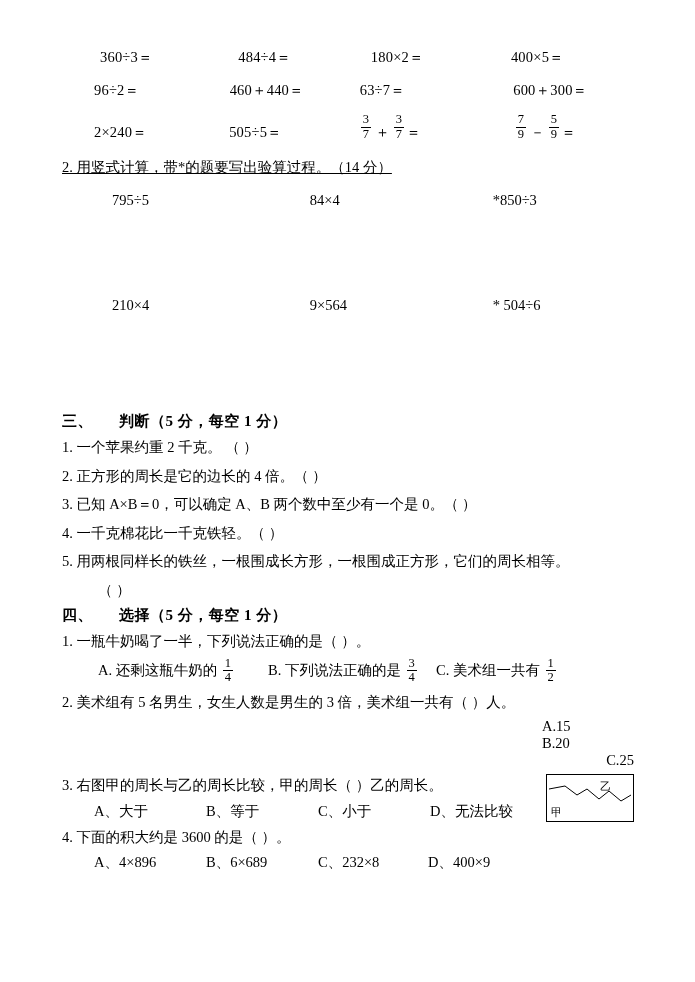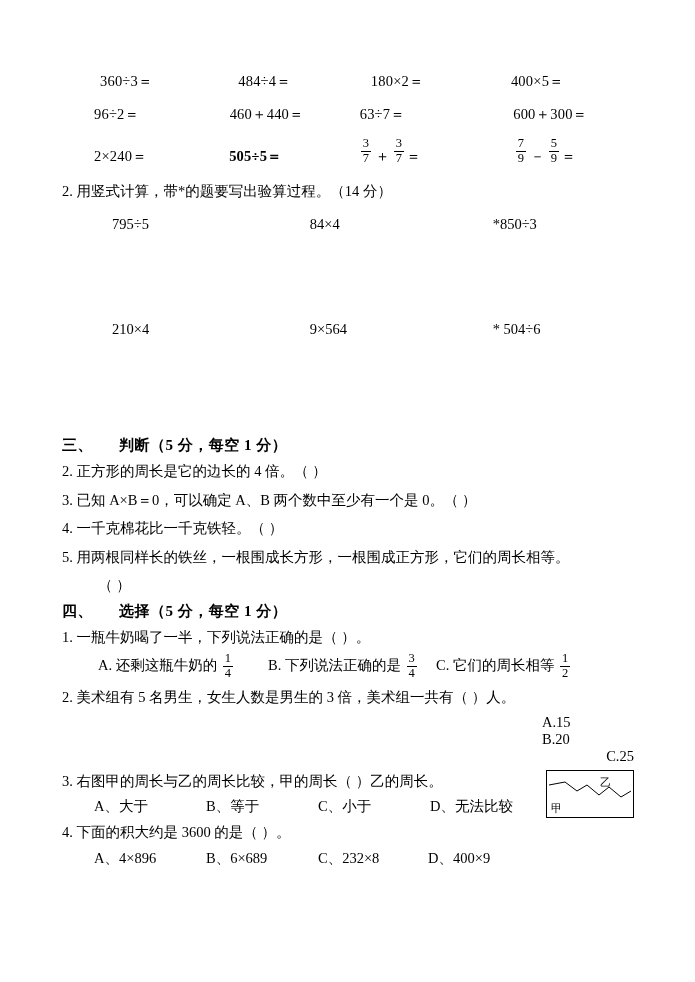--- a/index.html
+++ b/index.html
@@ -18,21 +18,21 @@
   .page {
     position: relative;
     width: 695px;
     height: 982px;
     padding: 0;
     box-sizing: border-box;
   }
   .content {
     position: absolute;
     left: 62px;
-    top: 72px;
+    top: 48px;
     width: 572px;
   }
   
   .calc-row {
     display: flex;
     align-items: flex-end;
     margin-bottom: 14px;
     font-size: 14.5px;
     letter-spacing: 0.2px;
   }
@@ -45,21 +45,21 @@
   .r1 .c2 { width: 140px; }
   .r1 .c3 { width: 148px; }
   .r1 .c4 { width: 130px; }
 
   .r2 .c1 { width: 146px; padding-left: 32px; }
   .r2 .c2 { width: 140px; }
   .r2 .c3 { width: 148px; }
   .r2 .c4 { width: 130px; padding-left: 16px; }
 
   .r3 .c1 { width: 146px; padding-left: 32px; }
-  .r3 .c2 { width: 140px; font-weight: bold; }
+  .r3 .c2 { width: 140px; }
   .r3 .c3 { width: 148px; }
   .r3 .c4 { width: 130px; padding-left: 18px; }
 
   .frac {
     display: inline-flex;
     flex-direction: column;
     align-items: center;
     vertical-align: middle;
     font-size: 12.5px;
     line-height: 1.08;
@@ -74,20 +74,21 @@
   .frac .den {
     padding: 0 2px;
   }
   .op { padding: 0 2px; }
 
   
   .q-line {
     font-size: 14.5px;
     line-height: 1.55;
     margin-top: 10px;
+    text-decoration: underline;
   }
   .vertical-problems {
     display: flex;
     margin-top: 14px;
     font-size: 14.5px;
     gap: 32px;
   }
   .vertical-problems .vp {
     white-space: nowrap;
   }
@@ -228,20 +229,21 @@
       <div class="vp vp2">9×564</div>
       <div class="vp vp3">*  504÷6</div>
     </div>
 
     <div class="spacer-2"></div>
 
     <div class="section-title">
       <span class="cn-num">三、</span><span>判断（5 分，每空 1 分）</span>
     </div>
 
+    <div class="tf-item">1. 一个苹果约重 2 千克。    （        ）</div>
     <div class="tf-item">2. 正方形的周长是它的边长的 4 倍。（      ）</div>
     <div class="tf-item">3. 已知 A×B＝0，可以确定 A、B 两个数中至少有一个是 0。（        ）</div>
     <div class="tf-item">4. 一千克棉花比一千克铁轻。（          ）</div>
     <div class="tf-item">5. 用两根同样长的铁丝，一根围成长方形，一根围成正方形，它们的周长相等。</div>
     <div class="tf-item tf-cont">（     ）</div>
 
     <div class="section-title">
       <span class="cn-num">四、</span><span>选择（5 分，每空 1 分）</span>
     </div>
 
@@ -255,21 +257,21 @@
         </span>
       </div>
       <div class="opt o2">
         <span>B. 下列说法正确的是</span>
         <span class="frac">
           <span class="num">3</span>
           <span class="den">4</span>
         </span>
       </div>
       <div class="opt o3">
-        <span>C. 它们的周长相等</span>
+        <span>C. 美术组一共有</span>
         <span class="frac">
           <span class="num">1</span>
           <span class="den">2</span>
         </span>
       </div>
     </div>
 
     <div class="mc-item">2. 美术组有 5 名男生，女生人数是男生的 3 倍，美术组一共有（      ）人。</div>
     <div class="opts opts-b">
       <div class="opt o1">A.15</div>

